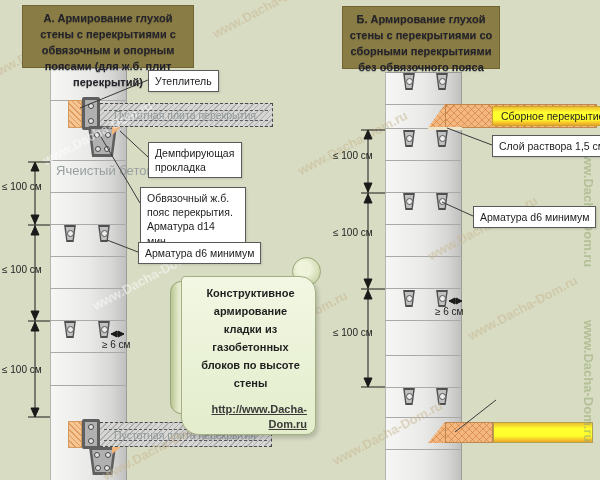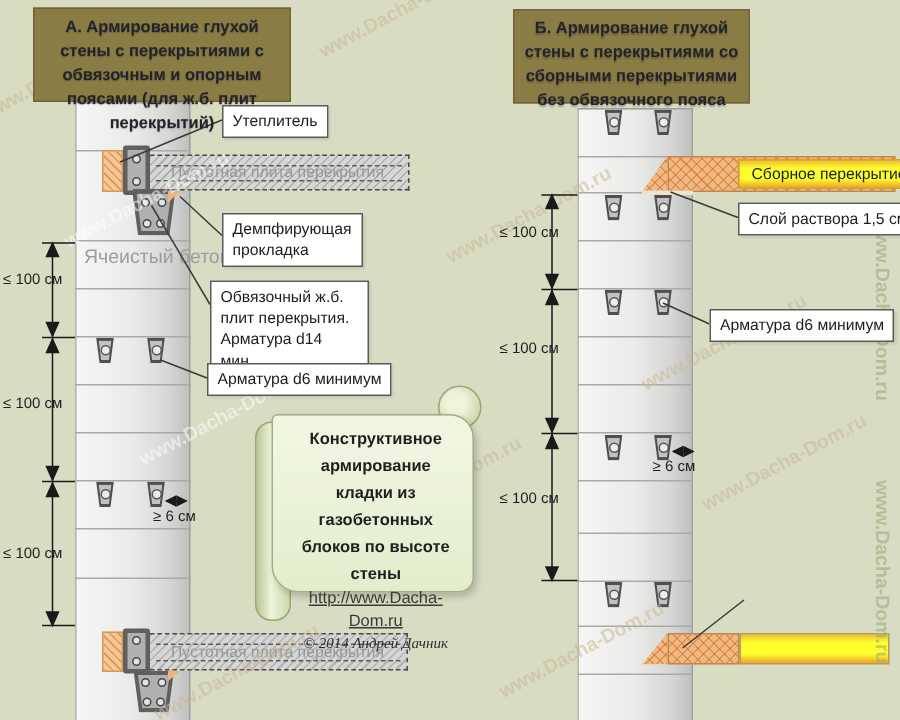--- a/index.html
+++ b/index.html
@@ -54,26 +54,26 @@
     border:1px solid #c9a52a; white-space:nowrap; }
   .dim { position:absolute; font-size:10px; color:#1d1d1d; z-index:6; white-space:nowrap; }
   .freetext { position:absolute; z-index:3; font-size:13px; color:#979fa1; white-space:nowrap; }
   
   #lines { position:absolute; left:0; top:0; z-index:5; pointer-events:none; }
   
   .scroll-tube { position:absolute; left:170px; top:281px; width:22px; height:131px; z-index:6;
     background:linear-gradient(90deg,#b9c693,#eef3da 45%,#cdd9ab); border:1px solid #98a678; border-radius:11px; }
   .scroll-curl { position:absolute; left:292px; top:257px; width:27px; height:27px; z-index:6;
     background:radial-gradient(circle at 40% 40%, #eef3da 30%, #b9c693); border:1px solid #98a678; border-radius:50%; }
-  .scroll-body { position:absolute; left:181px; top:276px; width:135px; height:119px; z-index:7;
+  .scroll-body { position:absolute; left:181px; top:276px; width:135px; height:159px; z-index:7;
     background:linear-gradient(180deg,#f2f7e3,#e3edcc); border:1px solid #a2af82;
     border-radius:4px 16px 10px 18px; box-shadow:2px 3px 4px rgba(0,0,0,.18);
     text-align:center; padding:6px 8px 4px 12px; box-sizing:border-box; }
   .scroll-main { font-weight:bold; font-size:11px; color:#1f1f1f; line-height:1.35; }
-  .scroll-link { display:block; font-weight:normal; font-size:11px; color:#3a3a3a; text-decoration:underline; line-height:1.35; margin-top:1px; }
+  .scroll-link { display:block; font-weight:bold; font-size:11px; color:#3a3a3a; text-decoration:underline; line-height:1.35; margin-top:11px;text-align:right; }
   .scroll-copy { display:block; font-style:italic; font-size:10px; color:#2e2e2e;
     font-family:"Liberation Serif", serif; margin-top:2px; }
   
   .wm { position:absolute; z-index:4; font-weight:bold; font-size:13px; white-space:nowrap;
     color:rgba(200,185,150,.55); transform:rotate(-28deg); transform-origin:left top; }
   .wm.light { color:rgba(255,255,255,.5); }
   .wm.green { color:rgba(150,170,115,.55); }
   .wm.vert { transform:rotate(90deg); }
 </style>
 </head>
@@ -282,31 +282,30 @@
   <span class="dim" style="left:2px;  top:264px;">≤ 100 см</span>
   <span class="dim" style="left:2px;  top:364px;">≤ 100 см</span>
   <span class="dim" style="left:333px; top:150px;">≤ 100 см</span>
   <span class="dim" style="left:333px; top:227px;">≤ 100 см</span>
   <span class="dim" style="left:333px; top:327px;">≤ 100 см</span>
   <span class="dim" style="left:102px; top:339px;">≥ 6 см</span>
   <span class="dim" style="left:435px; top:306px;">≥ 6 см</span>
 
   <div class="lbl" style="left:148px; top:142px; width:80px;">Демпфирующая прокладка</div>
   <div class="lbl nowrap" style="left:148px; top:70px;">Утеплитель</div>
-  <div class="lbl" style="left:140px; top:187px; width:92px;">Обвязочный ж.б. плит перекрытия. Арматура d14 мин.</div>
+  <div class="lbl" style="left:140px; top:187px; width:92px;">Обвязочный ж.б. пояс перекрытия. Арматура d14 мин.</div>
   <div class="lbl nowrap" style="left:138px; top:242px;">Арматура d6 минимум</div>
   <div class="lbl nowrap" style="left:492px; top:135px;">Слой раствора 1,5 см</div>
   <div class="lbl nowrap" style="left:473px; top:206px;">Арматура d6 минимум</div>
 
   <div class="scroll-tube"></div>
   <div class="scroll-curl"></div>
   <div class="scroll-body">
     <span class="scroll-main">Конструктивное армирование кладки из газобетонных блоков по высоте стены</span>
     <span class="scroll-link">http://www.Dacha-Dom.ru</span>
-    <span class="scroll-copy">© 2014 Андрей Дачник</span>
   </div>
 
   <span class="wm" style="left:-15px; top:70px;">www.Dacha-Dom.ru</span>
   <span class="wm" style="left:210px; top:28px;">www.Dacha-Dom.ru</span>
   <span class="wm light" style="left:40px; top:155px;">www.Dacha-Dom.ru</span>
   <span class="wm" style="left:295px; top:165px;">www.Dacha-Dom.ru</span>
   <span class="wm light" style="left:90px; top:300px;">www.Dacha-Dom.ru</span>
   <span class="wm" style="left:235px; top:345px;">www.Dacha-Dom.ru</span>
   <span class="wm" style="left:425px; top:250px;">www.Dacha-Dom.ru</span>
   <span class="wm" style="left:465px; top:330px;">www.Dacha-Dom.ru</span>

